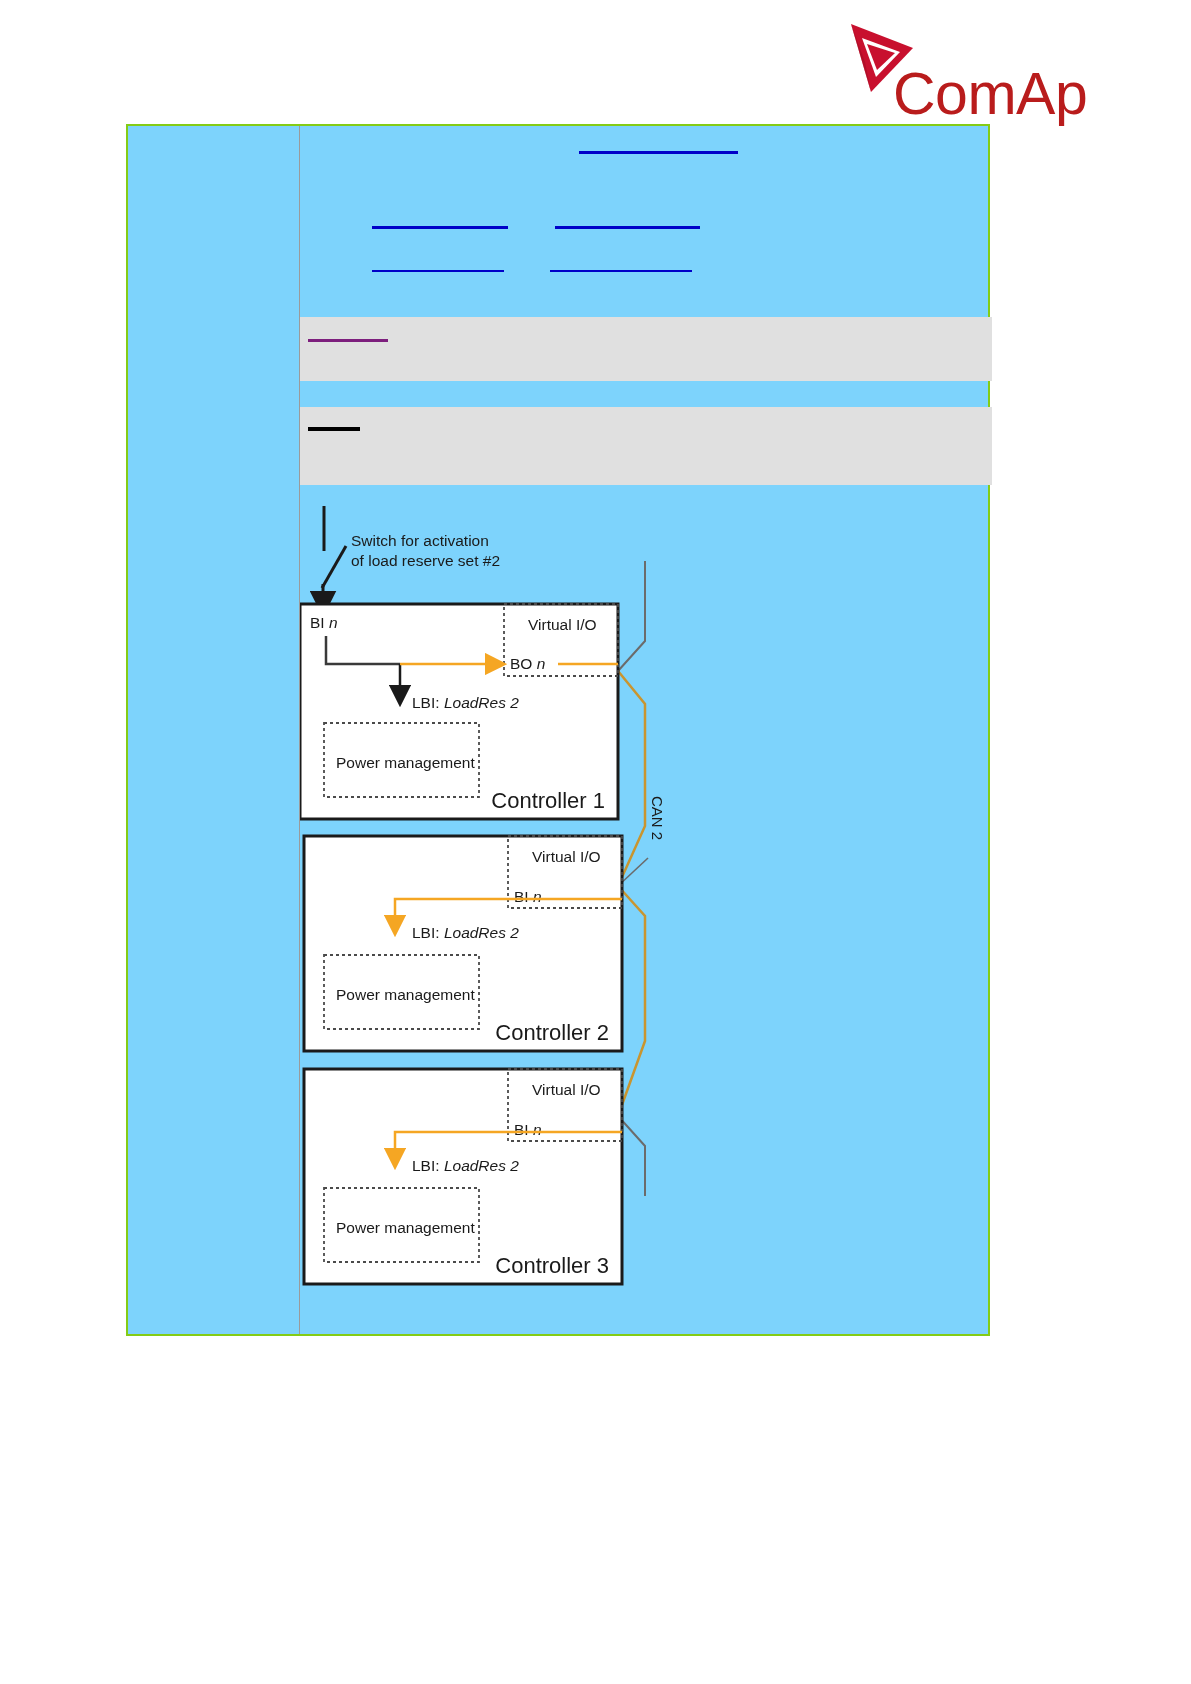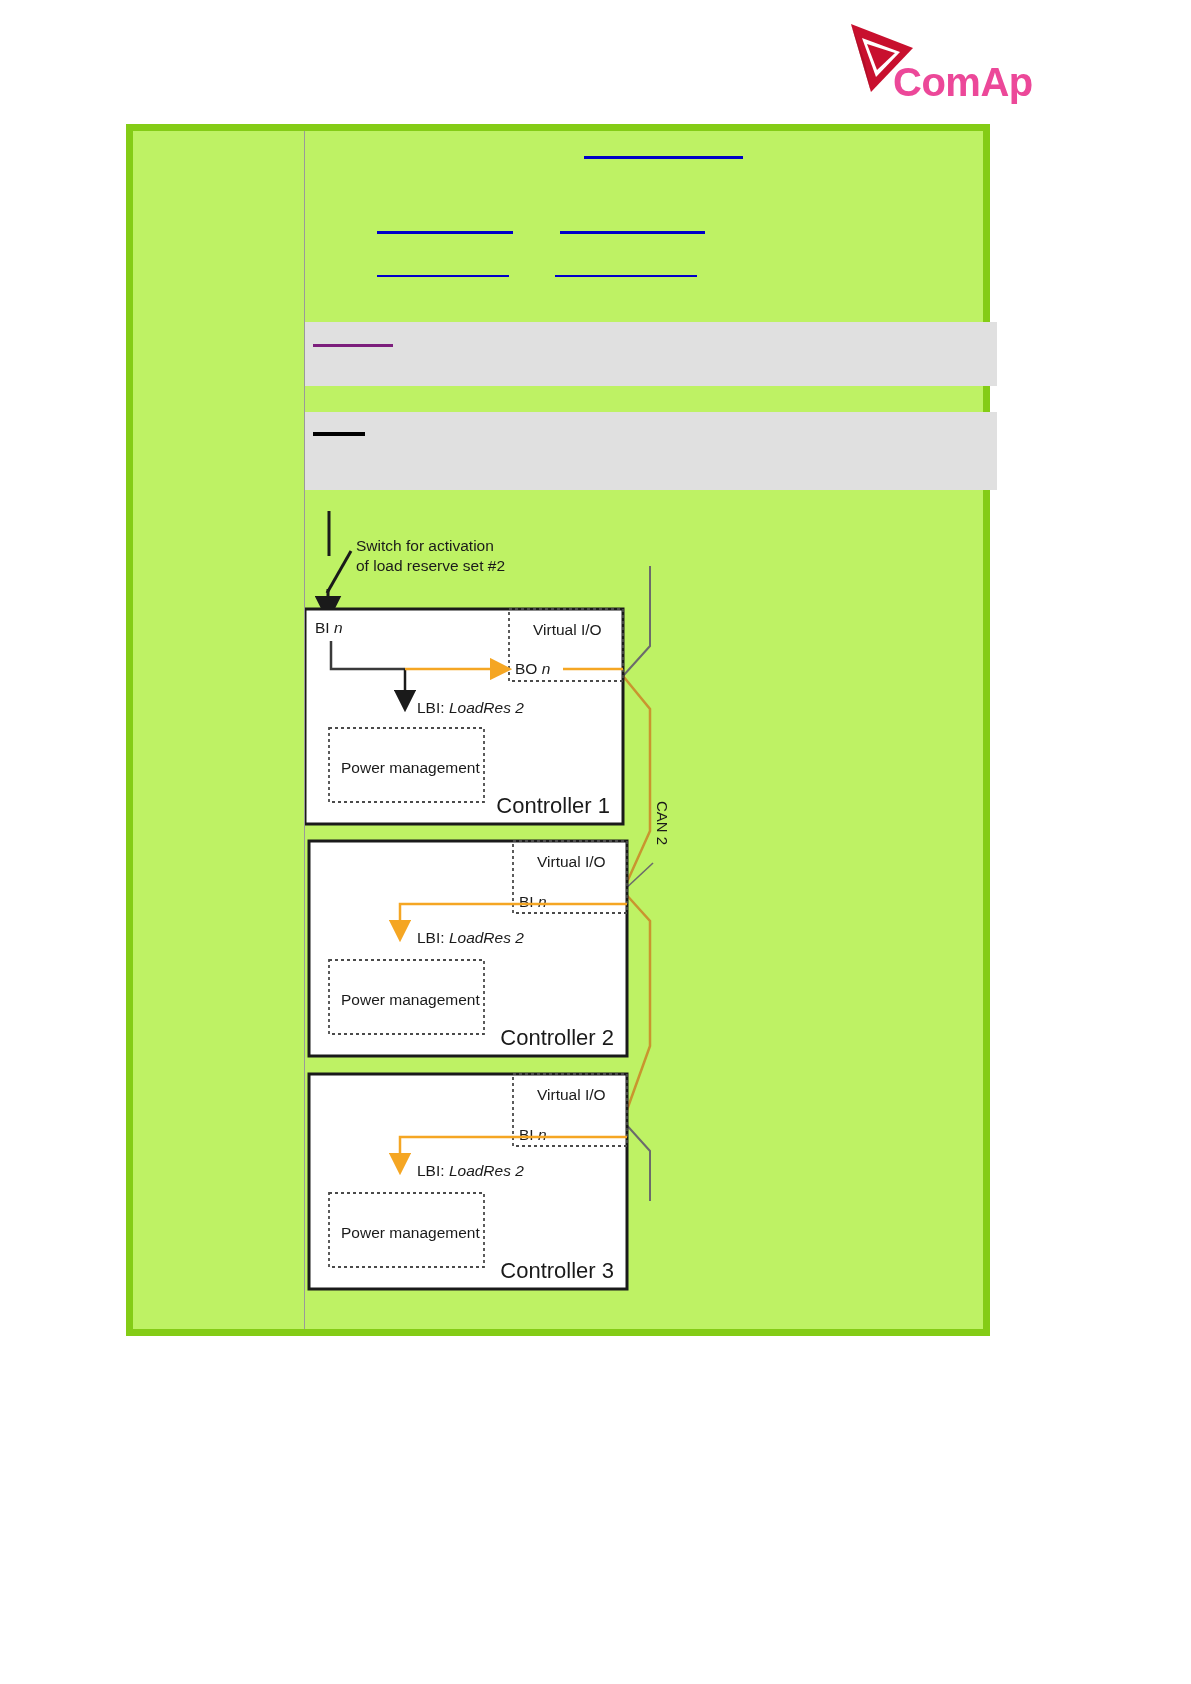--- a/index.html
+++ b/index.html
@@ -29,37 +29,37 @@
     position: absolute;
     left: 0px;
     top: 0px;
     width: 72px;
     height: 72px;
   }
   .logo-text {
     position: absolute;
     left: 48px;
     top: 38px;
-    font-size: 40px;
+    font-size: 59px;
     letter-spacing: -0.5px;
-    color: #ec4899;
+    color: #b91c1c;
     font-family: "Liberation Sans", sans-serif;
-    font-weight: 700;
+    font-weight: 400;
     white-space: nowrap;
   }
 
   
   .doc-table {
     position: absolute;
     left: 126px;
     top: 124px;
     width: 864px;
     height: 1212px;
-    border: 7px solid #84cc16;
-    background: #bef264;
+    border: 2px solid #84cc16;
+    background: #7dd3fc;
   }
   .col-left {
     position: absolute;
     left: 0; top: 0;
     width: 172px; height: 100%;
     border-right: 1px solid #9a9a9a;
   }
   .col-right {
     position: absolute;
     left: 172px; top: 0;

